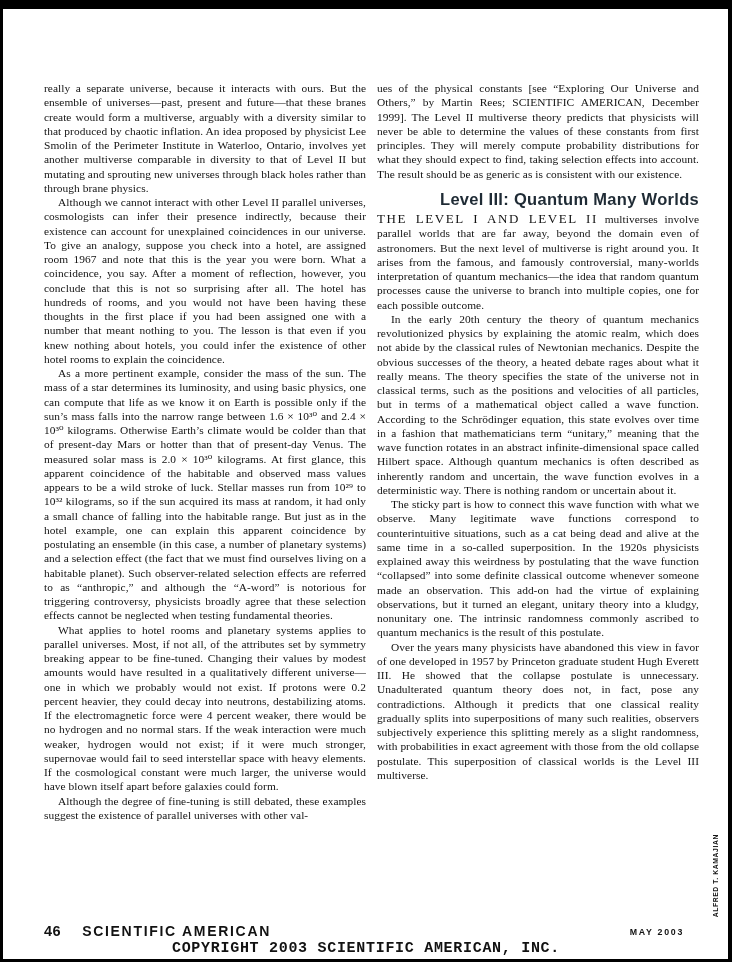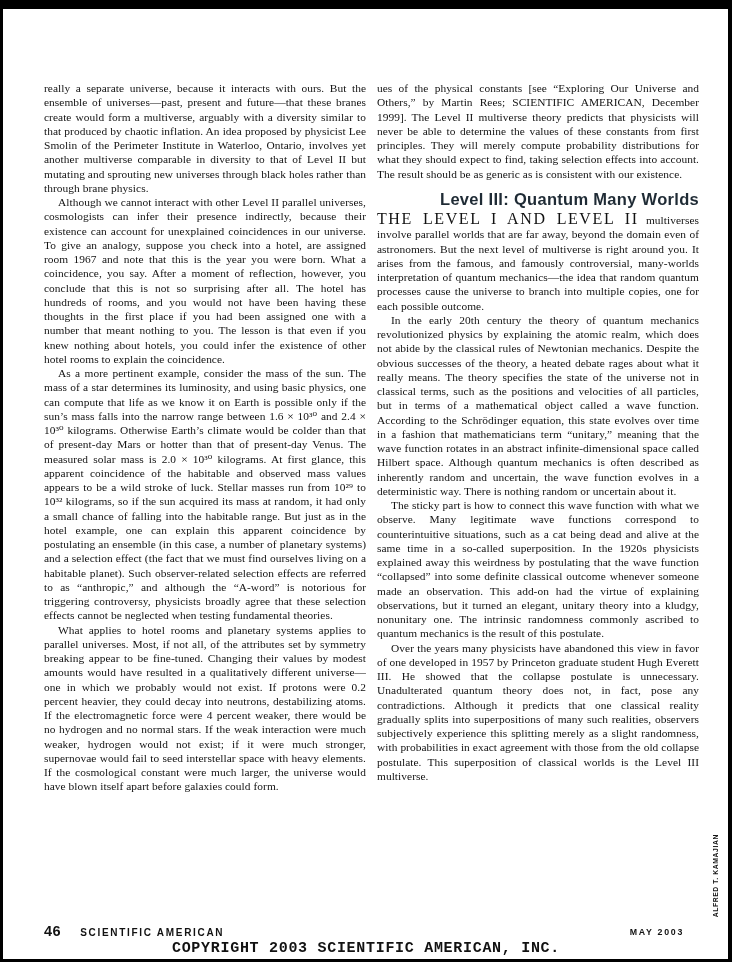--- a/index.html
+++ b/index.html
@@ -49,36 +49,36 @@
     font-family: "Liberation Sans", "DejaVu Sans", sans-serif;
     font-weight: bold;
     font-size: 16.5px;
     line-height: 1.12;
     letter-spacing: 0.3px;
     color: var(--heading-color, #1f2b35);
     margin: 9px 0 4px 0;
     text-align: right;
   }
   .lead-in {
-    font-size: 16px;
+    font-size: 13px;
     letter-spacing: 1.6px;
   }
   .footer-left {
     position: absolute;
     left: 44px;
     top: 923px;
     display: flex;
     align-items: baseline;
-    gap: 11px;
+    gap: 21px;
     font-family: "Liberation Sans", "DejaVu Sans", sans-serif;
     font-weight: bold;
     color: #121212;
   }
   .page-num { font-size: 14.5px; letter-spacing: 0.5px; }
-  .brand { font-size: 10px; letter-spacing: 1.7px; margin-left: 8px; }
+  .brand { font-size: 14px; letter-spacing: 1.7px; }
   .issue-date {
     position: absolute;
     right: 48px;
     top: 927px;
     font-family: "Liberation Sans", "DejaVu Sans", sans-serif;
     font-weight: bold;
     font-size: 8.8px;
     letter-spacing: 1.7px;
     color: #121212;
     padding-left: 48px;
@@ -116,20 +116,21 @@
 
   <div class="frame"></div>
 
   <div class="columns">
 
     <div class="col">
       <p>really a separate universe, because it interacts with ours. But the ensemble of universes—past, present and future—that these branes create would form a multiverse, arguably with a diversity similar to that produced by chaotic inflation. An idea proposed by physicist Lee Smolin of the Perimeter Institute in Waterloo, Ontario, involves yet another multiverse comparable in diversity to that of Level II but mutating and sprouting new universes through black holes rather than through brane physics.</p>
       <p class="indent">Although we cannot interact with other Level II parallel universes, cosmologists can infer their presence indirectly, because their existence can account for unexplained coincidences in our universe. To give an analogy, suppose you check into a hotel, are assigned room 1967 and note that this is the year you were born. What a coincidence, you say. After a moment of reflection, however, you conclude that this is not so surprising after all. The hotel has hundreds of rooms, and you would not have been having these thoughts in the first place if you had been assigned one with a number that meant nothing to you. The lesson is that even if you knew nothing about hotels, you could infer the existence of other hotel rooms to explain the coincidence.</p>
       <p class="indent">As a more pertinent example, consider the mass of the sun. The mass of a star determines its luminosity, and using basic physics, one can compute that life as we know it on Earth is possible only if the sun’s mass falls into the narrow range between 1.6 × 10³⁰ and 2.4 × 10³⁰ kilograms. Otherwise Earth’s climate would be colder than that of present-day Mars or hotter than that of present-day Venus. The measured solar mass is 2.0 × 10³⁰ kilograms. At first glance, this apparent coincidence of the habitable and observed mass values appears to be a wild stroke of luck. Stellar masses run from 10²⁹ to 10³² kilograms, so if the sun acquired its mass at random, it had only a small chance of falling into the habitable range. But just as in the hotel example, one can explain this apparent coincidence by postulating an ensemble (in this case, a number of planetary systems) and a selection effect (the fact that we must find ourselves living on a habitable planet). Such observer-related selection effects are referred to as “anthropic,” and although the “A-word” is notorious for triggering controversy, physicists broadly agree that these selection effects cannot be neglected when testing fundamental theories.</p>
       <p class="indent">What applies to hotel rooms and planetary systems applies to parallel universes. Most, if not all, of the attributes set by symmetry breaking appear to be fine-tuned. Changing their values by modest amounts would have resulted in a qualitatively different universe—one in which we probably would not exist. If protons were 0.2 percent heavier, they could decay into neutrons, destabilizing atoms. If the electromagnetic force were 4 percent weaker, there would be no hydrogen and no normal stars. If the weak interaction were much weaker, hydrogen would not exist; if it were much stronger, supernovae would fail to seed interstellar space with heavy elements. If the cosmological constant were much larger, the universe would have blown itself apart before galaxies could form.</p>
+      <p class="indent">Although the degree of fine-tuning is still debated, these examples suggest the existence of parallel universes with other val-</p>
     </div>
 
     <div class="col">
       <p>ues of the physical constants [see “Exploring Our Universe and Others,” by Martin Rees; SCIENTIFIC AMERICAN, December 1999]. The Level II multiverse theory predicts that physicists will never be able to determine the values of these constants from first principles. They will merely compute probability distributions for what they should expect to find, taking selection effects into account. The result should be as generic as is consistent with our existence.</p>
       <h2 class="section-heading">Level III: Quantum Many Worlds</h2>
       <p><span class="lead-in">THE LEVEL I AND LEVEL II</span><span> multiverses involve parallel worlds that are far away, beyond the domain even of astronomers. But the next level of multiverse is right around you. It arises from the famous, and famously controversial, many-worlds interpretation of quantum mechanics—the idea that random quantum processes cause the universe to branch into multiple copies, one for each possible outcome.</span></p>
       <p class="indent">In the early 20th century the theory of quantum mechanics revolutionized physics by explaining the atomic realm, which does not abide by the classical rules of Newtonian mechanics. Despite the obvious successes of the theory, a heated debate rages about what it really means. The theory specifies the state of the universe not in classical terms, such as the positions and velocities of all particles, but in terms of a mathematical object called a wave function. According to the Schrödinger equation, this state evolves over time in a fashion that mathematicians term “unitary,” meaning that the wave function rotates in an abstract infinite-dimensional space called Hilbert space. Although quantum mechanics is often described as inherently random and uncertain, the wave function evolves in a deterministic way. There is nothing random or uncertain about it.</p>
       <p class="indent">The sticky part is how to connect this wave function with what we observe. Many legitimate wave functions correspond to counterintuitive situations, such as a cat being dead and alive at the same time in a so-called superposition. In the 1920s physicists explained away this weirdness by postulating that the wave function “collapsed” into some definite classical outcome whenever someone made an observation. This add-on had the virtue of explaining observations, but it turned an elegant, unitary theory into a kludgy, nonunitary one. The intrinsic randomness commonly ascribed to quantum mechanics is the result of this postulate.</p>
       <p class="indent">Over the years many physicists have abandoned this view in favor of one developed in 1957 by Princeton graduate student Hugh Everett III. He showed that the collapse postulate is unnecessary. Unadulterated quantum theory does not, in fact, pose any contradictions. Although it predicts that one classical reality gradually splits into superpositions of many such realities, observers subjectively experience this splitting merely as a slight randomness, with probabilities in exact agreement with those from the old collapse postulate. This superposition of classical worlds is the Level III multiverse.</p>
     </div>

